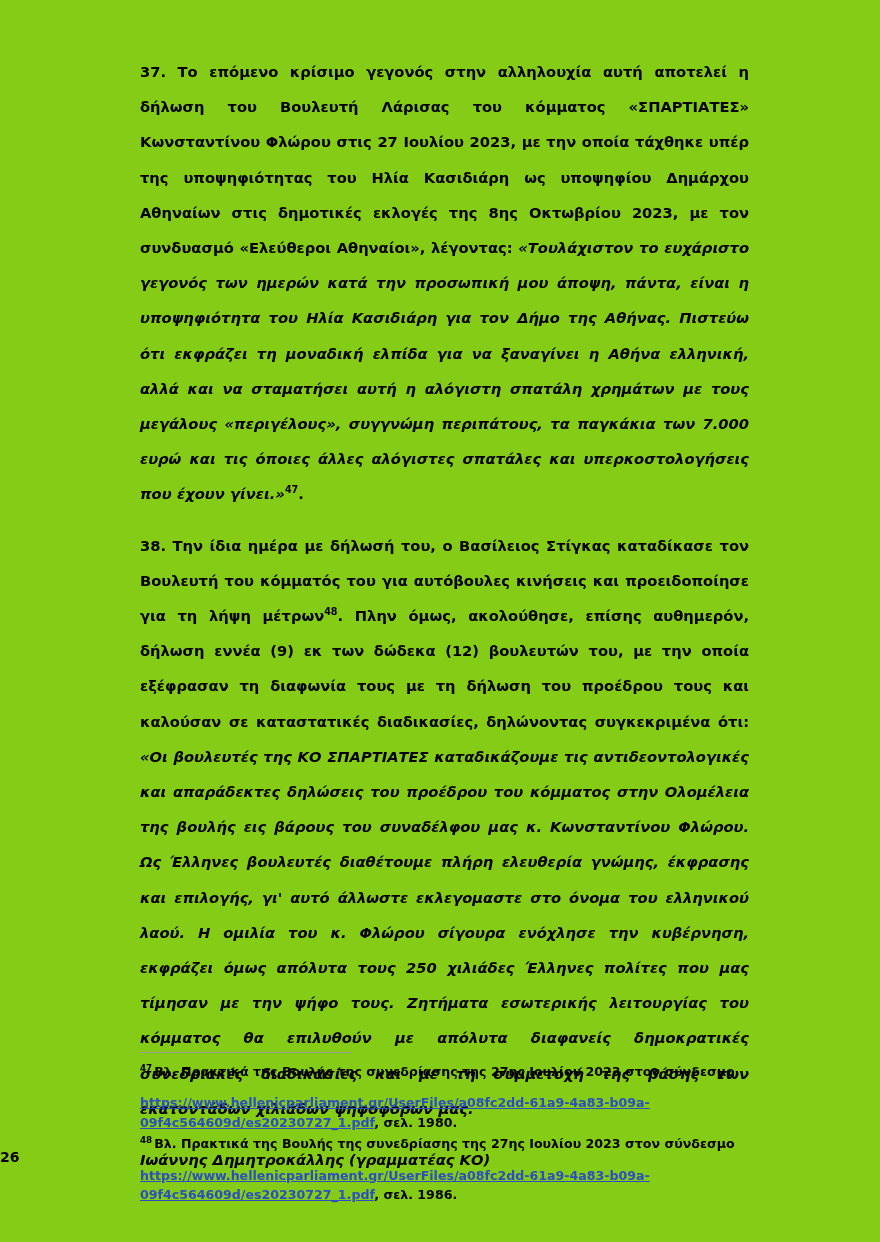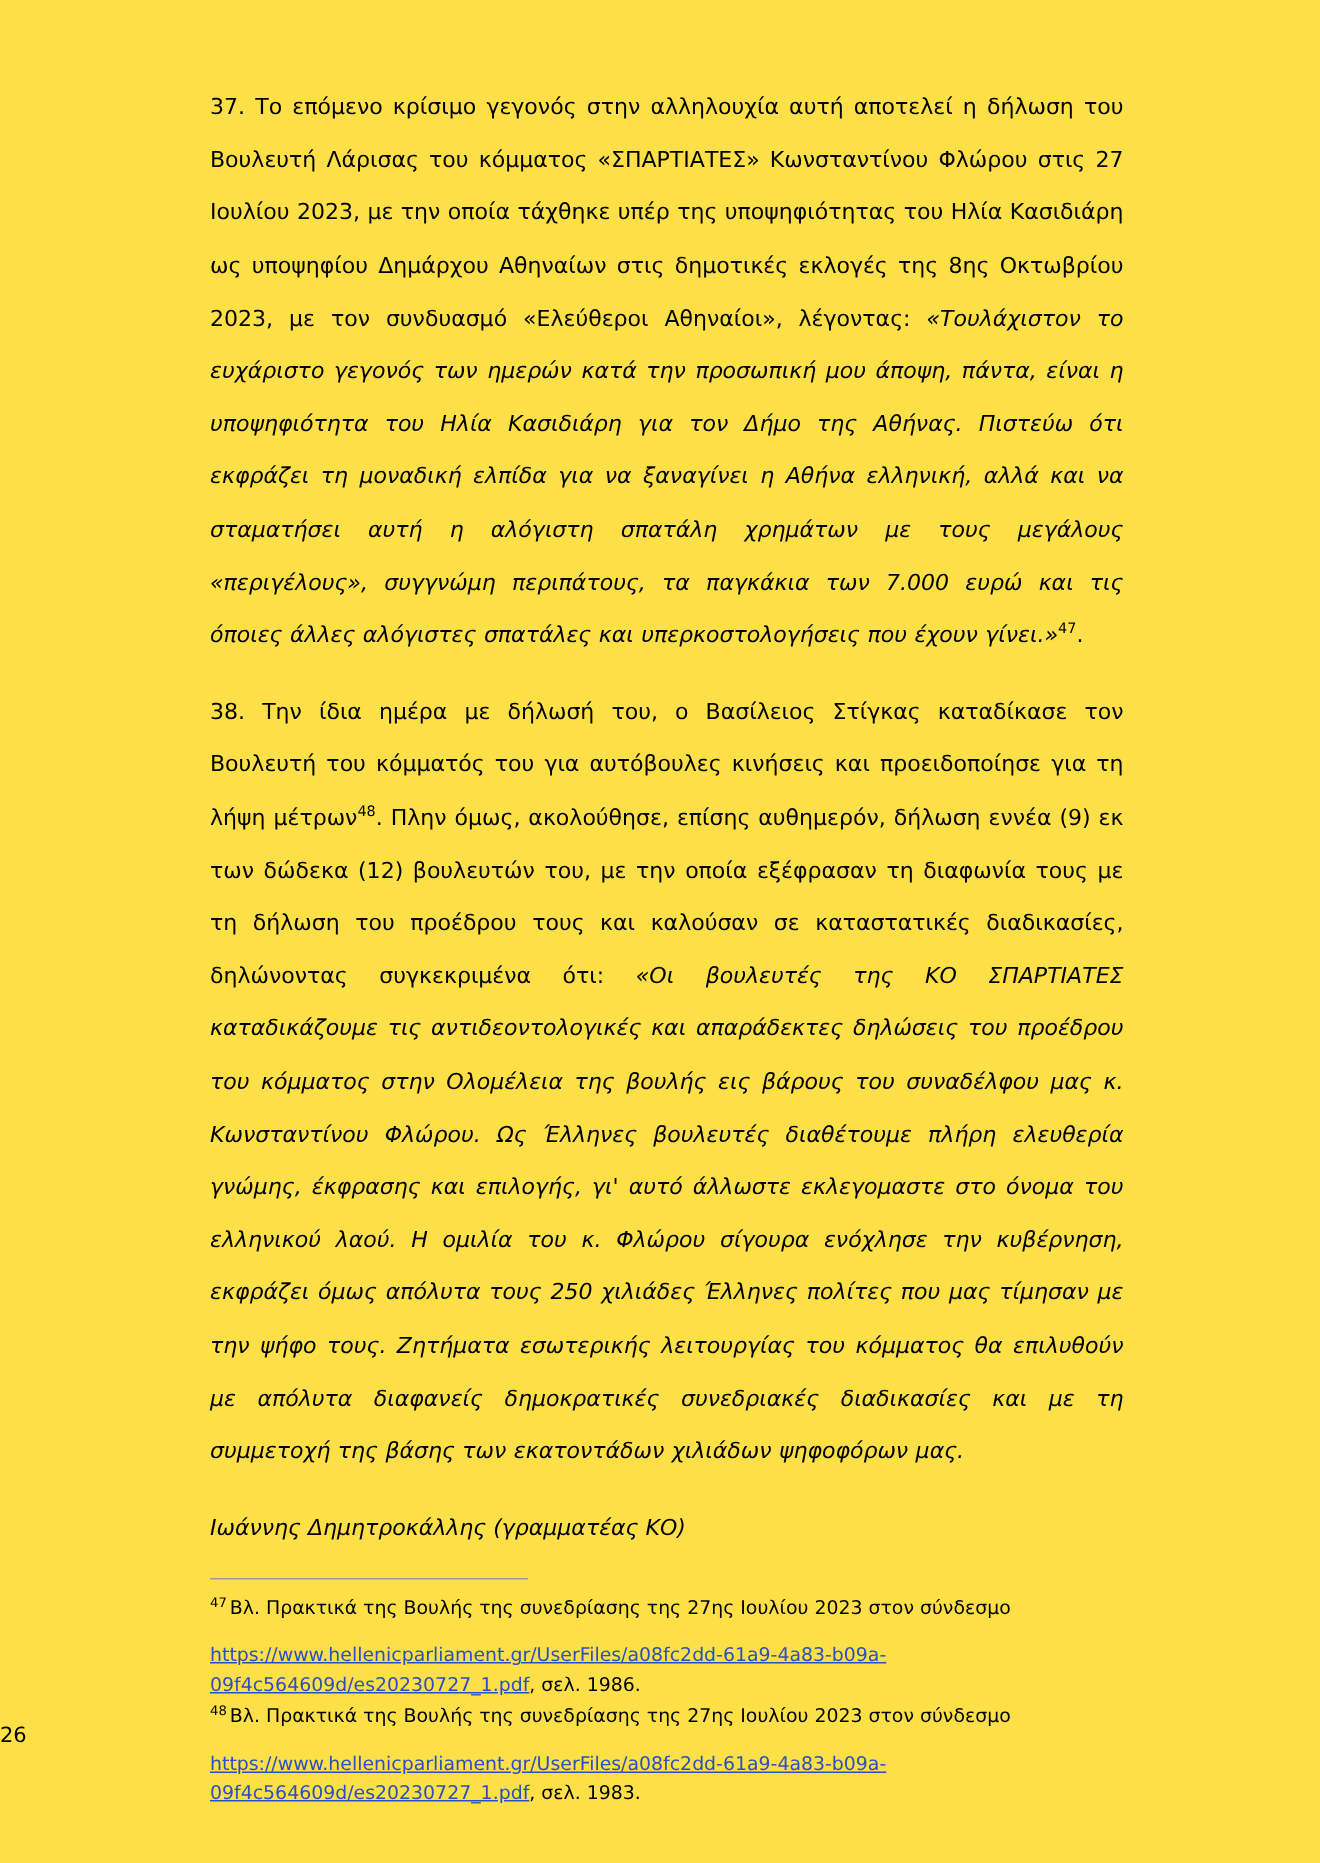--- a/index.html
+++ b/index.html
@@ -9,24 +9,25 @@
     background: #ffffff;
   }
   body {
     font-family: "DejaVu Sans", sans-serif;
     color: #000000;
   }
   .page {
     position: relative;
     width: 880px;
     height: 1242px;
-    background: #fde047;
+    background: #84cc16;
     margin: 0 auto;
     overflow: hidden;
     box-sizing: border-box;
+    font-weight: bold;
   }
   .content {
     position: absolute;
     left: 140px;
     top: 54px;
     width: 609px;
   }
   .para {
     font-size: 14.7px;
     line-height: 35.2px;
@@ -129,23 +130,23 @@
     <div class="sig-block">
       <p class="sig">Ιωάννης Δημητροκάλλης (γραμματέας ΚΟ)</p>
     </div>
 
   </div>
 
   <div class="footnotes">
     <hr class="fn-rule">
 
     <p class="footnote">
-      <sup class="fn-num">47</sup><span>Βλ. Πρακτικά της Βουλής της συνεδρίασης της 27ης Ιουλίου 2023 στον σύνδεσμο </span><span class="fn-line2"><span class="link">https://www.hellenicparliament.gr/UserFiles/a08fc2dd-61a9-4a83-b09a-</span></span><span class="link">09f4c564609d/es20230727_1.pdf</span><span class="fn-tail">, σελ. 1986.</span>
+      <sup class="fn-num">47</sup><span>Βλ. Πρακτικά της Βουλής της συνεδρίασης της 27ης Ιουλίου 2023 στον σύνδεσμο </span><span class="fn-line2"><span class="link">https://www.hellenicparliament.gr/UserFiles/a08fc2dd-61a9-4a83-b09a-</span></span><span class="link">09f4c564609d/es20230727_1.pdf</span><span class="fn-tail">, σελ. 1980.</span>
     </p>
 
     <p class="footnote">
-      <sup class="fn-num">48</sup><span>Βλ. Πρακτικά της Βουλής της συνεδρίασης της 27ης Ιουλίου 2023 στον σύνδεσμο </span><span class="fn-line2"><span class="link">https://www.hellenicparliament.gr/UserFiles/a08fc2dd-61a9-4a83-b09a-</span></span><span class="link">09f4c564609d/es20230727_1.pdf</span><span class="fn-tail">, σελ. 1983.</span>
+      <sup class="fn-num">48</sup><span>Βλ. Πρακτικά της Βουλής της συνεδρίασης της 27ης Ιουλίου 2023 στον σύνδεσμο </span><span class="fn-line2"><span class="link">https://www.hellenicparliament.gr/UserFiles/a08fc2dd-61a9-4a83-b09a-</span></span><span class="link">09f4c564609d/es20230727_1.pdf</span><span class="fn-tail">, σελ. 1986.</span>
     </p>
   </div>
 
   <div class="page-number">26</div>
 
 </div>
 
 </body></html>

